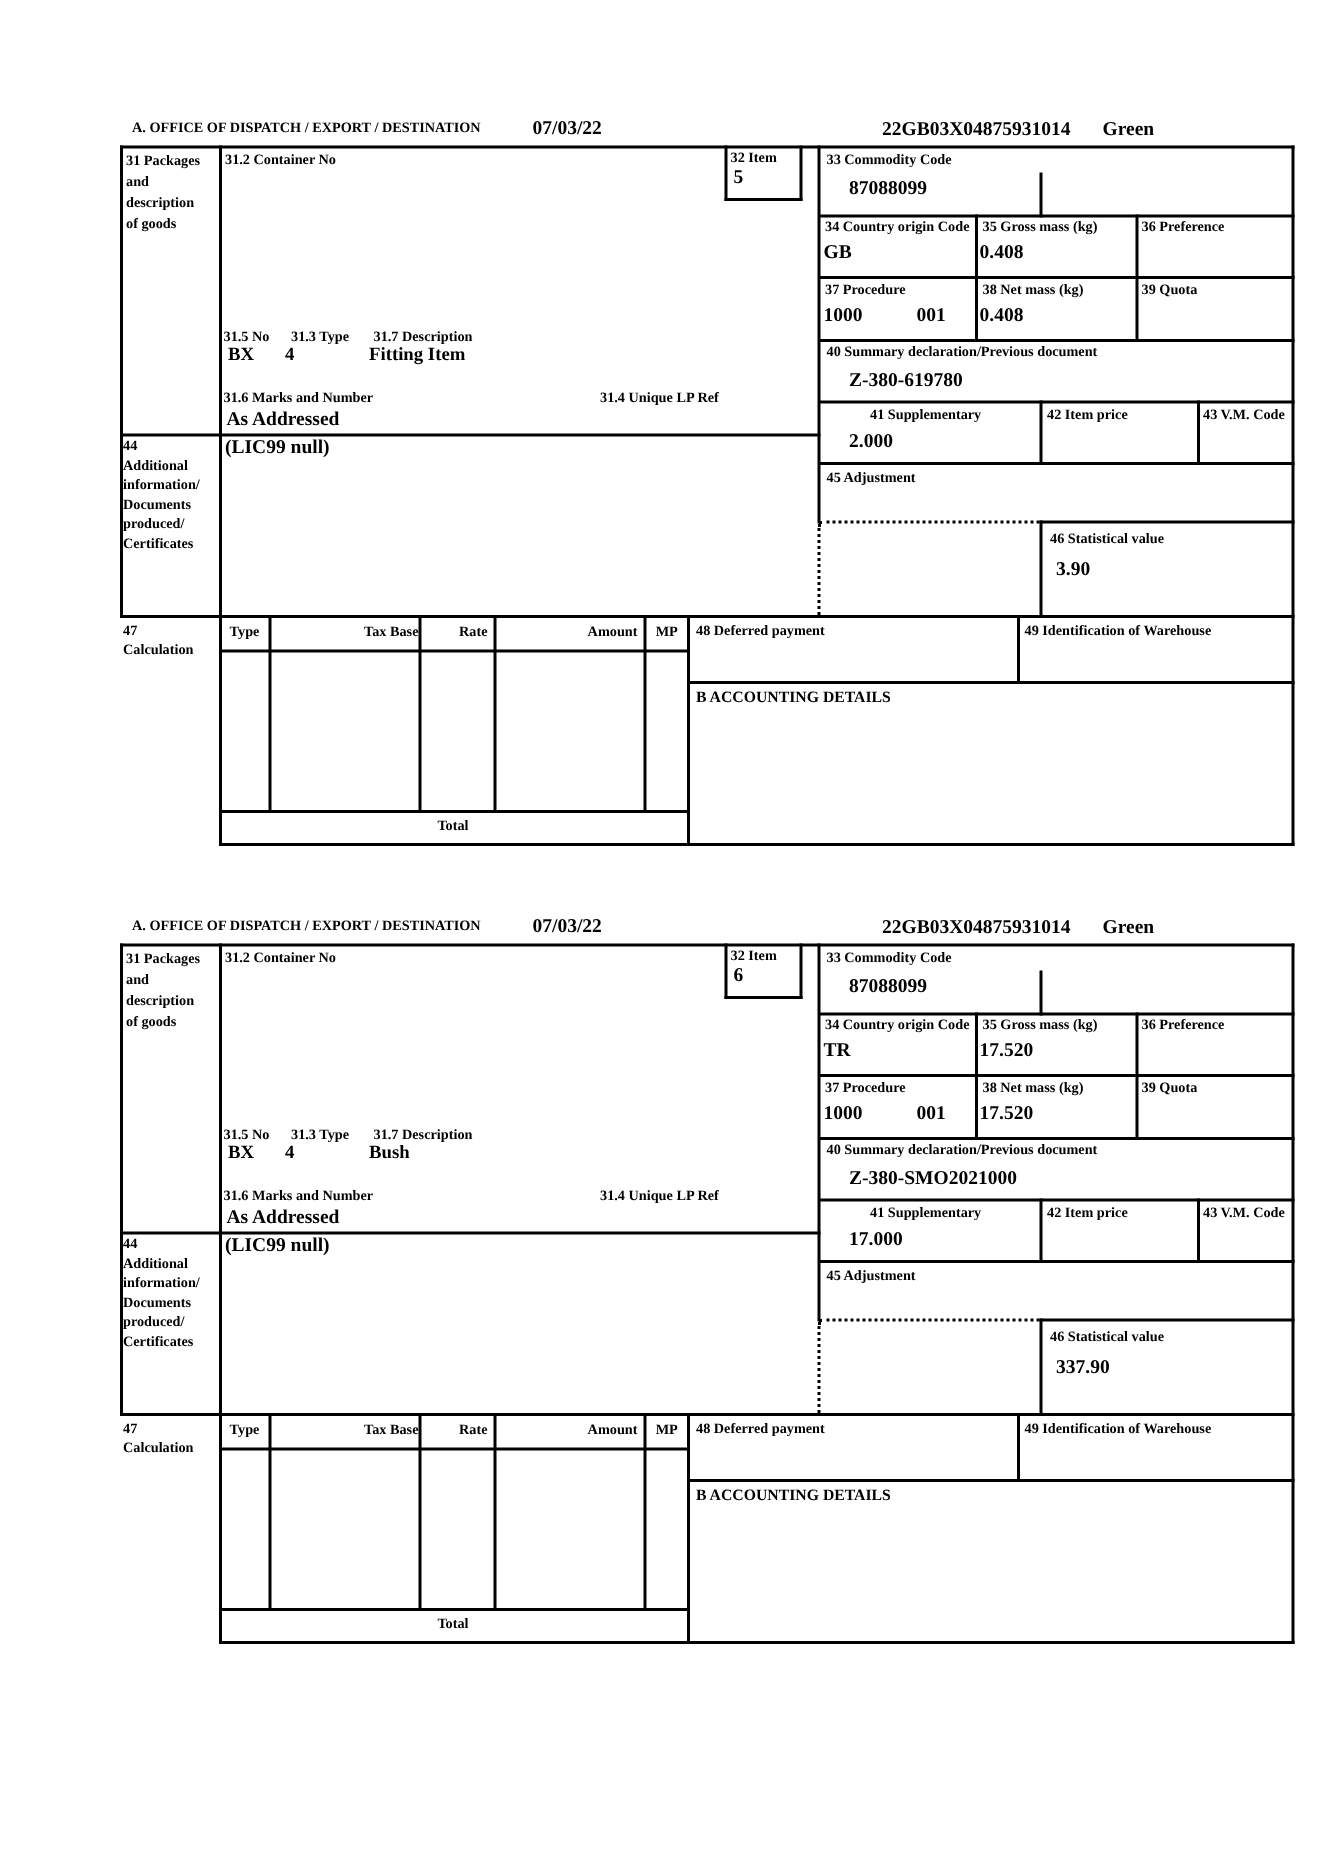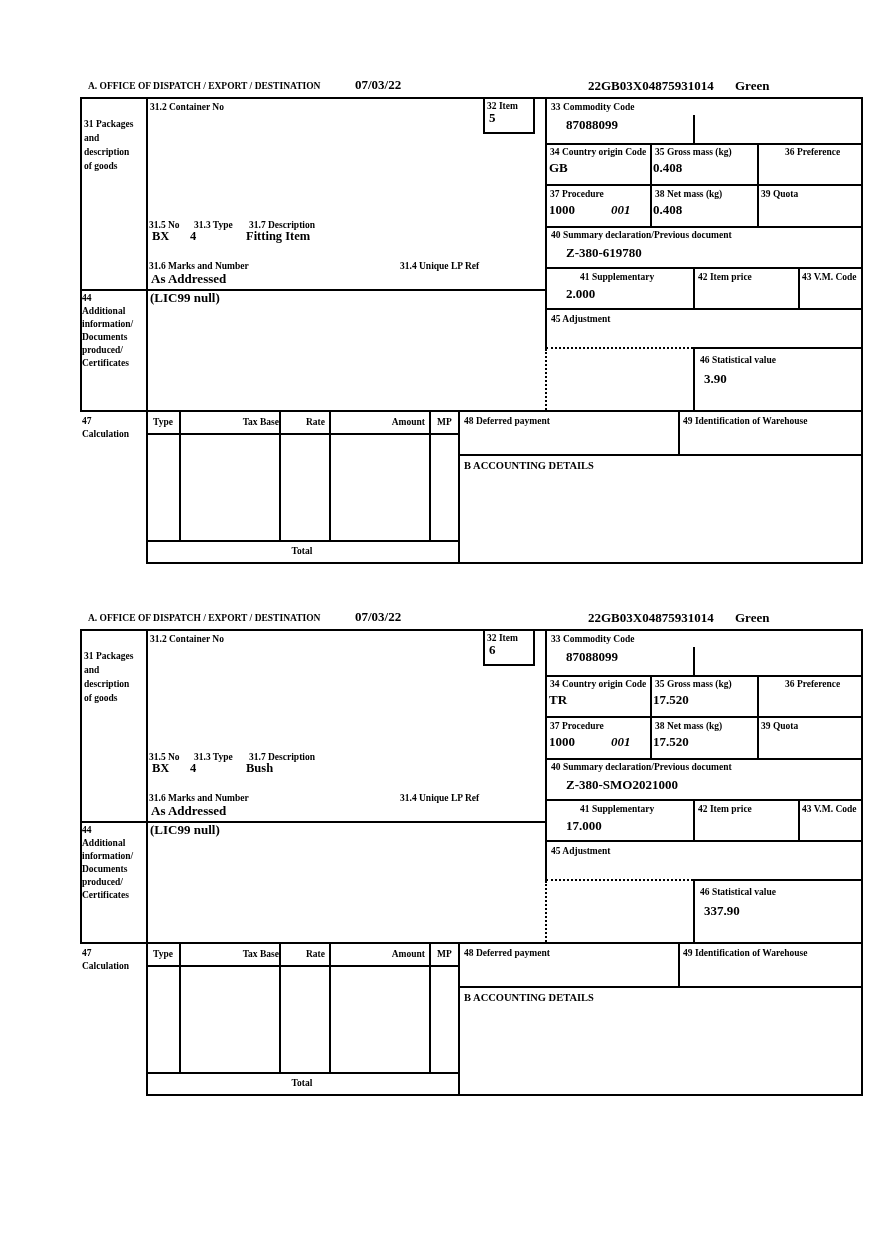--- a/index.html
+++ b/index.html
@@ -46,34 +46,34 @@
   .lnH540{left:146px;top:540px;width:314px;height:2px;}
   .lnH454{left:458px;top:454px;width:405px;height:2px;}
   .lnH562{left:146px;top:562px;width:717px;height:2px;}
   
   .lb{position:absolute;font-weight:bold;font-size:9.5px;line-height:13px;white-space:pre-line;}
   .val{position:absolute;font-weight:bold;font-size:13px;line-height:15px;white-space:pre;}
   .tHdr{left:88px;top:80px;}
   .tDate{left:355px;top:77px;}
   .tRef{left:588px;top:78px;}
   .tGreen{left:735px;top:78px;}
-  .tB31{left:84px;top:101px;line-height:14px;margin-top:16px;}
+  .tB31{left:84px;top:101px;line-height:14px;}
   .tB312{left:150px;top:101px;}
   .tB32{left:487px;top:100px;}
   .vItem{left:489px;top:110px;}
   .tB33{left:551px;top:101px;}
   .vComm{left:566px;top:117px;}
   .tB34{left:550px;top:146px;}
   .vOrigin{left:549px;top:160px;}
   .tB35{left:655px;top:146px;}
   .vGross{left:653px;top:160px;}
-  .tB36{left:761px;top:146px;margin-left:24px;}
+  .tB36{left:761px;top:146px;}
   .tB37{left:550px;top:188px;}
   .vProc{left:549px;top:202px;}
-  .vProc2{left:611px;top:202px;font-style:italic;}
+  .vProc2{left:611px;top:202px;}
   .tB38{left:655px;top:188px;}
   .vNet{left:653px;top:202px;}
   .tB39{left:761px;top:188px;}
   .tB40{left:551px;top:229px;}
   .vPrev{left:566px;top:245px;}
   .tB41{left:551px;top:271px;margin-left:29px;}
   .vSupp{left:566px;top:286px;}
   .tB42{left:698px;top:271px;text-align:right;}
   .tB43{left:802px;top:271px;}
   .tB45{left:551px;top:313px;}

